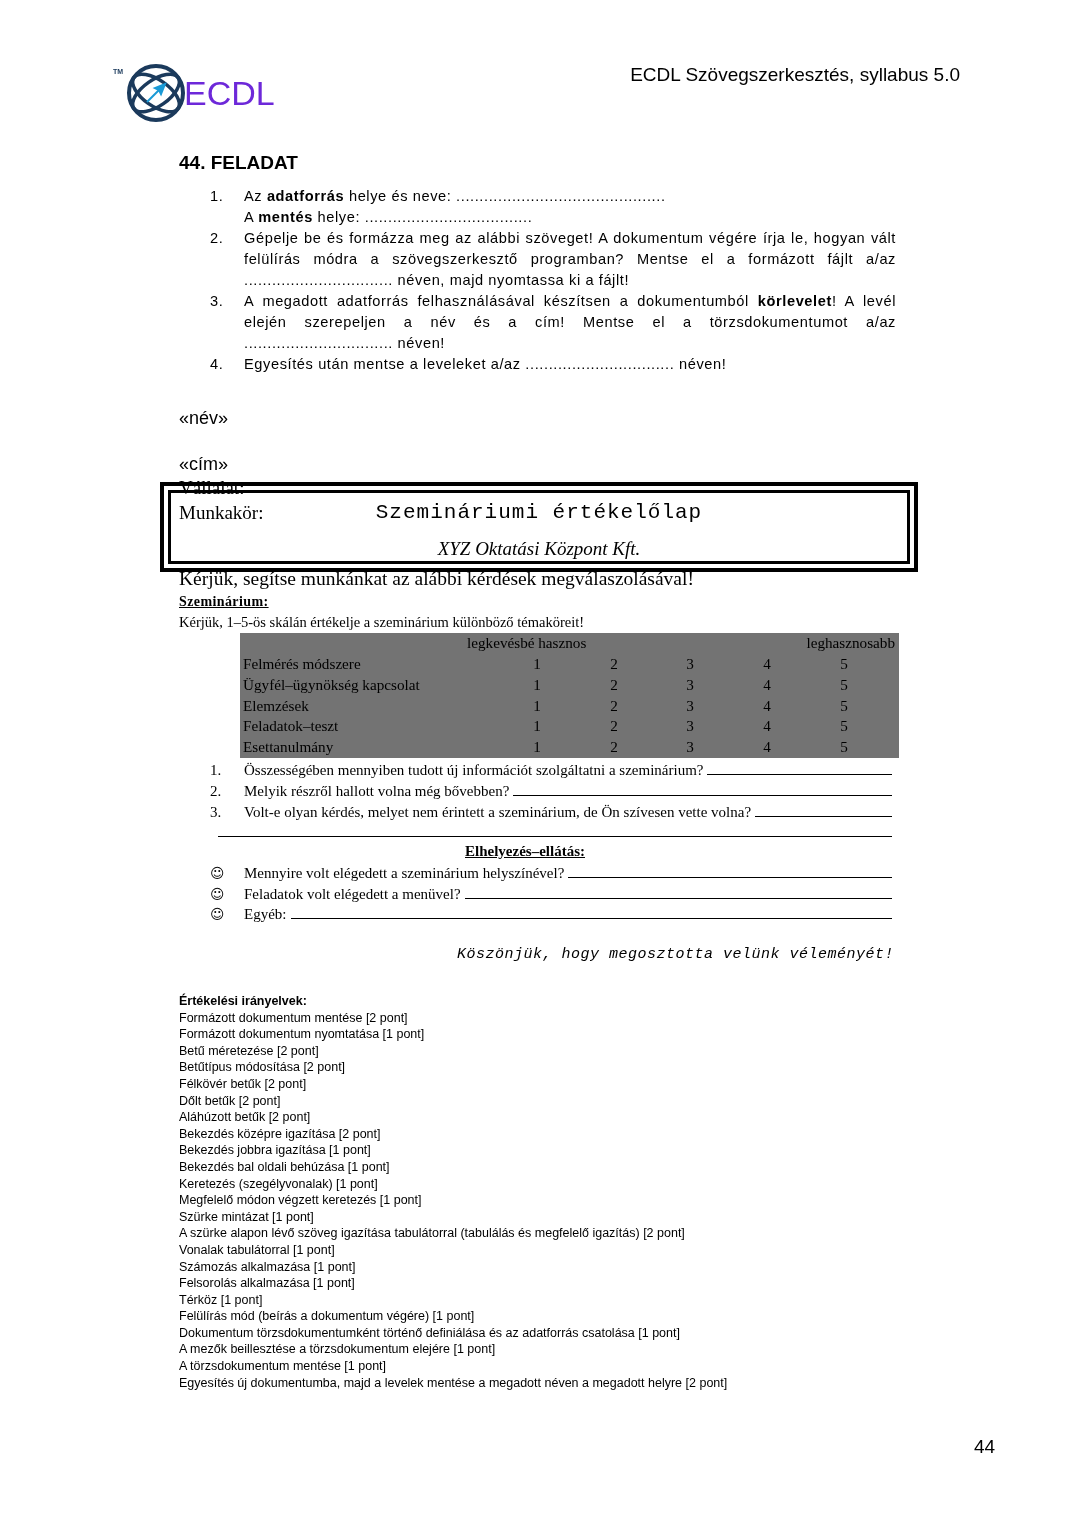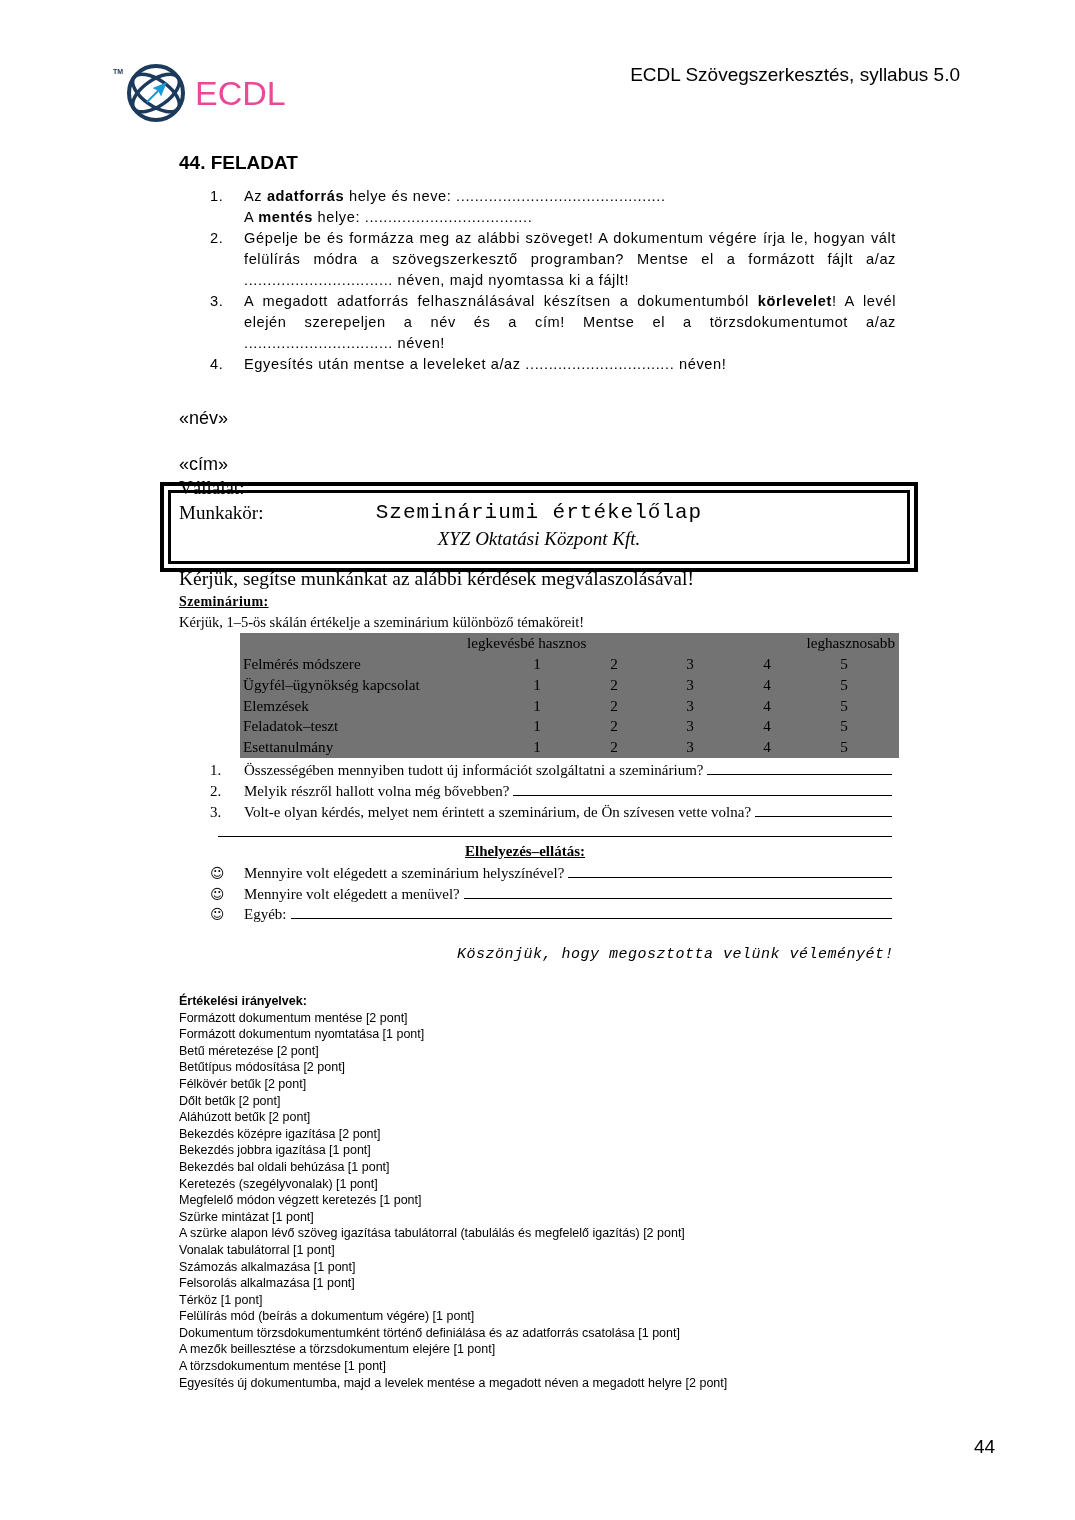--- a/index.html
+++ b/index.html
@@ -4,39 +4,39 @@
 <style>
   html, body { margin: 0; padding: 0; background: #ffffff; }
   body { width: 1075px; height: 1520px; position: relative; overflow: hidden; color: #000; }
   .abs { position: absolute; }
   .sans { font-family: "Liberation Sans", sans-serif; }
   .serif { font-family: "Liberation Serif", serif; }
   .mono { font-family: "Liberation Mono", monospace; }
 
   
   .logo { left: 113px; top: 62px; width: 180px; height: 62px; }
-  .logo-text { position: absolute; left: 82px; top: 12px; font-family: "Liberation Sans", sans-serif; font-size: 34px; color: #ec4899; letter-spacing: 0px; }
+  .logo-text { position: absolute; left: 71px; top: 12px; font-family: "Liberation Sans", sans-serif; font-size: 34px; color: #6d28d9; letter-spacing: 0px; }
   .logo-tm { position: absolute; left: 0px; top: 6px; font-family: "Liberation Sans", sans-serif; font-size: 7px; color: #1b3a5c; font-weight: bold; }
   .header-title { right: 115px; top: 64px; font-size: 19px; }
 
   .task-title { left: 179px; top: 152px; font-size: 19px; font-weight: bold; }
 
   .ol { left: 210px; top: 186px; width: 686px; font-size: 14.6px; letter-spacing: 0.6px; line-height: 21px; }
   .ol-row { display: flex; }
   .ol-num { width: 34px; flex: none; }
   .ol-body { flex: 1; text-align: justify; }
 
   .mergefields { left: 179px; top: 385px; font-size: 18px; line-height: 24.5px; }
   .mergefields .f { font-family: "Liberation Sans", sans-serif; margin-top: 21px; }
   .mergefields .s { font-family: "Liberation Serif", serif; font-size: 19px; }
 
   .outerbox { left: 160px; top: 482px; width: 750px; height: 82px; border: 4px solid #000; }
   .innerbox { position: absolute; left: 4px; top: 4px; right: 4px; bottom: 4px; border: 3px solid #000; text-align: center; }
   .box-title { font-family: "Liberation Mono", monospace; font-size: 21px; margin-top: 8px; letter-spacing: 1px; }
-  .box-sub { font-family: "Liberation Serif", serif; font-style: italic; font-size: 19px; margin-top: 4px; text-align: center; }
+  .box-sub { font-family: "Liberation Serif", serif; font-style: italic; font-size: 19px; margin-top: 14px; text-align: center; }
 
   .request { left: 179px; top: 568px; font-size: 19.5px; text-align: center; }
   .sem-head { left: 179px; top: 594px; font-size: 14px; font-weight: bold; text-decoration: underline; letter-spacing: 0.4px; }
   .sem-intro { left: 179px; top: 614px; font-size: 14.5px; }
 
   .grey-table { left: 240px; top: 633px; width: 659px; height: 125px; background: #737373; font-size: 15.2px; }
   .gt-row { position: absolute; left: 0; width: 100%; height: 21px; }
   .gt-label { position: absolute; left: 3px; }
   .gt-num { position: absolute; width: 20px; text-align: center; }
 
@@ -183,21 +183,21 @@
 <div class="abs serif elh-head">Elhelyezés–ellátás:</div>
 
 <div class="abs serif smiley-list">
   <div class="q-row">
     <span class="smiley">☺</span>
     <span class="q-text">Mennyire volt elégedett a szeminárium helyszínével?</span>
     <span class="blank"></span>
   </div>
   <div class="q-row">
     <span class="smiley">☺</span>
-    <span class="q-text">Mennyire volt elégedett a menüvel?</span>
+    <span class="q-text">Feladatok volt elégedett a menüvel?</span>
     <span class="blank"></span>
   </div>
   <div class="q-row">
     <span class="smiley">☺</span>
     <span class="q-text">Egyéb:</span>
     <span class="blank"></span>
   </div>
 </div>
 
 <div class="abs mono thanks">Köszönjük, hogy megosztotta velünk véleményét!</div>

